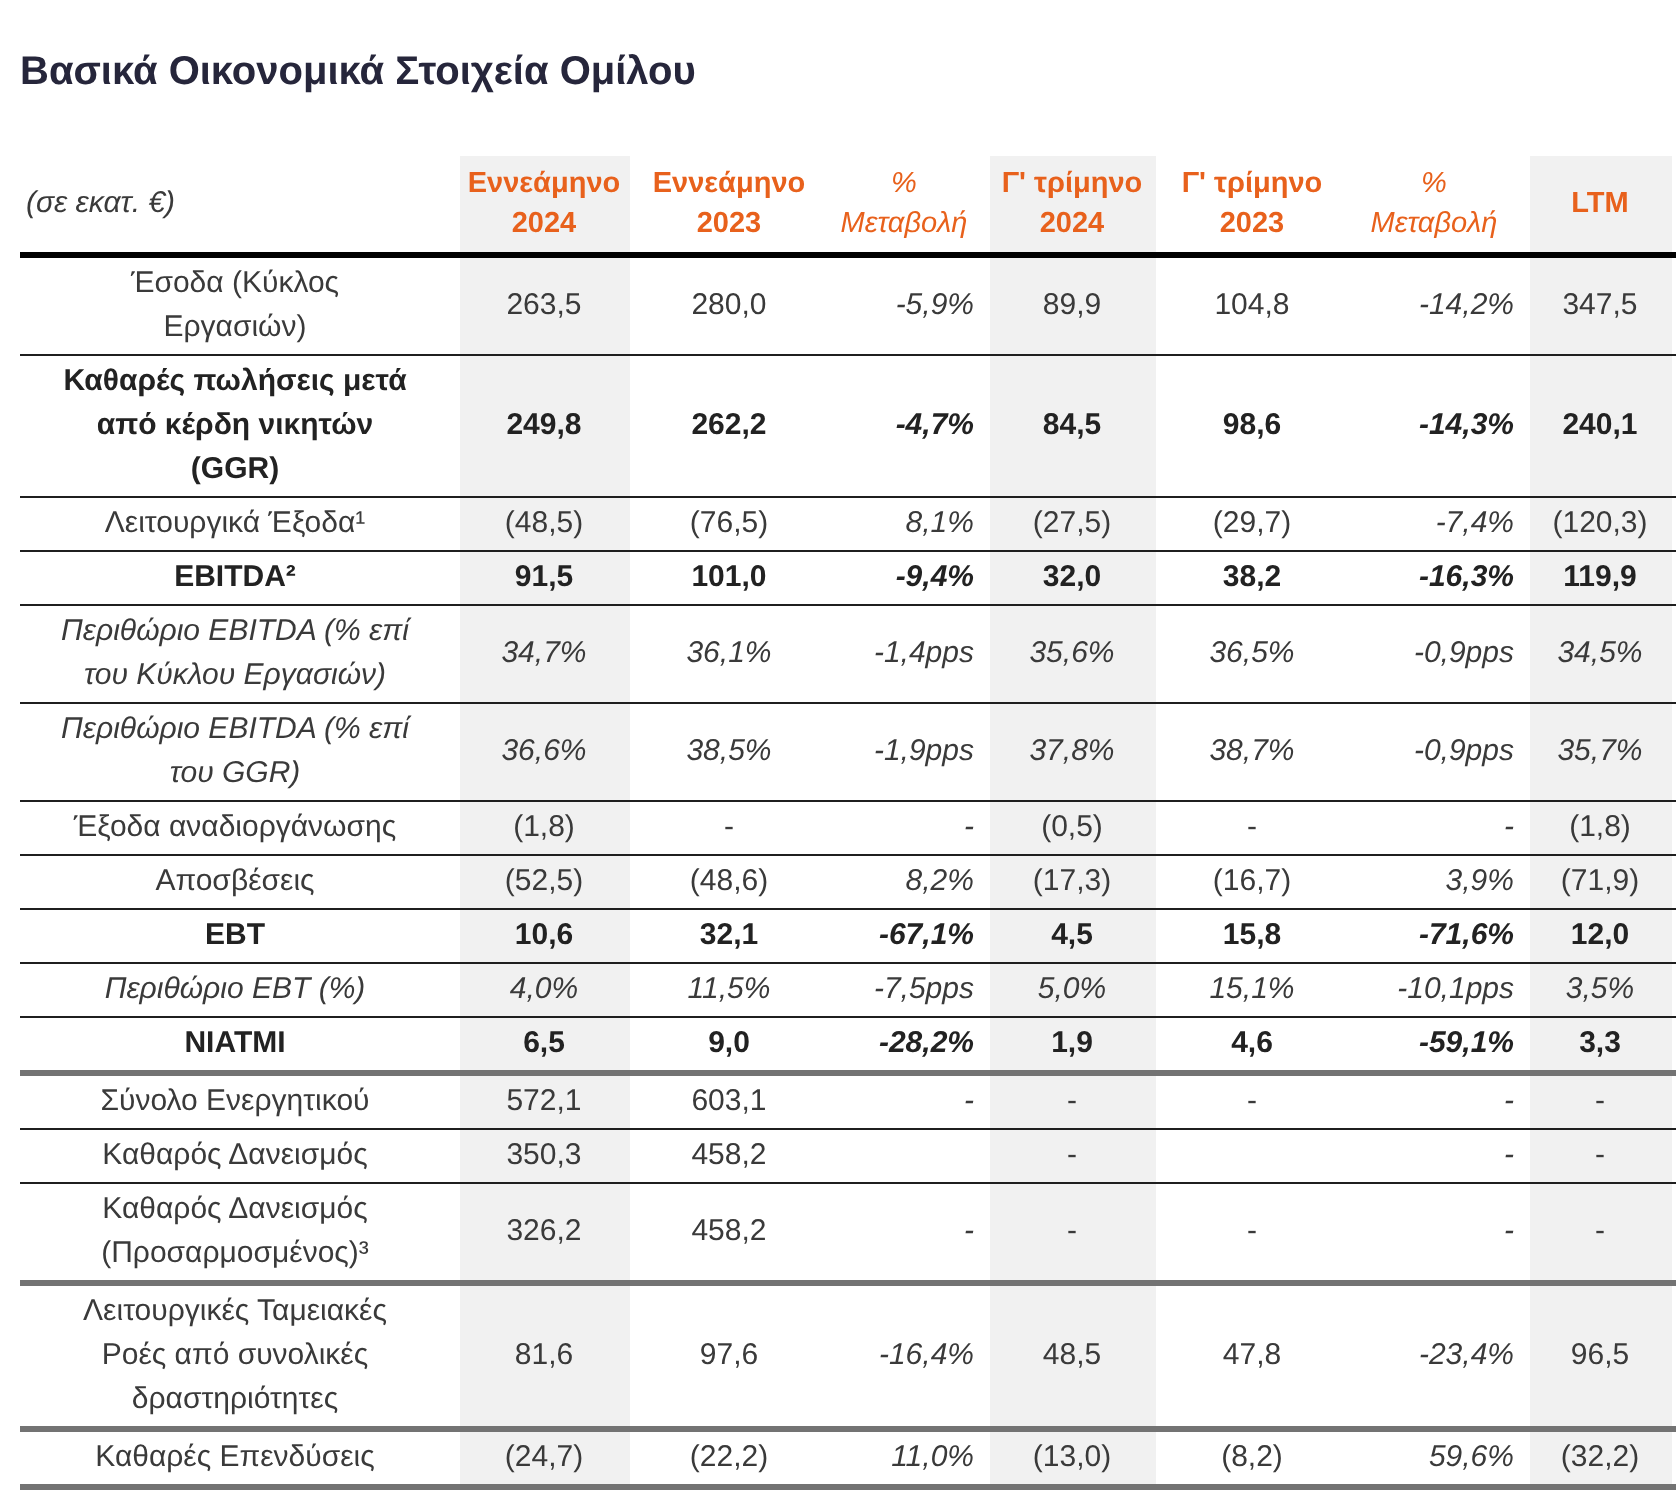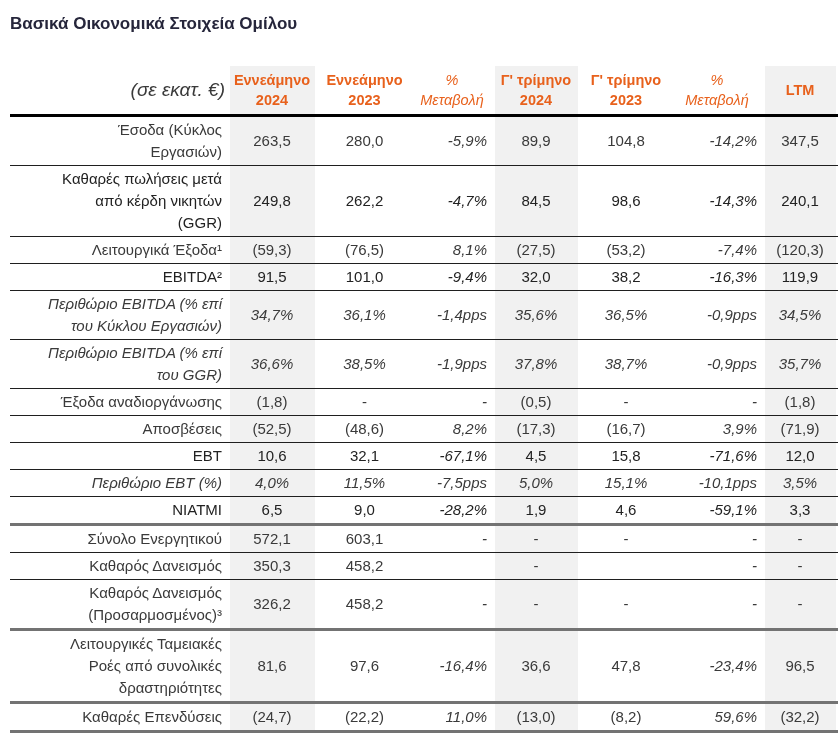--- a/index.html
+++ b/index.html
@@ -10,22 +10,22 @@
     --thin:#1f1f1f;
   }
   html,body{margin:0;padding:0;background:#fff;}
   body{
     width:840px;height:747px;overflow:hidden;
     font-family:"Liberation Sans","DejaVu Sans",sans-serif;
     color:var(--text);
   }
   .page{padding:10px 4px 0 10px;}
   .report-title{
-    font-size:17px;font-weight:bold;color:var(--title);
-    margin:4px 0 0 0;line-height:20px;
+    font-size:20px;font-weight:bold;color:var(--title);
+    margin:16px 0 0 0;line-height:20px;
   }
   table.fin{
     border-collapse:collapse;table-layout:fixed;
     width:826px;margin-top:32px;
   }
   col.c-label{width:217px;}
   col.c0{width:90px;}
   col.c1{width:95px;}
   col.c2{width:80px;}
   col.c3{width:88px;}
@@ -33,33 +33,33 @@
   col.c5{width:90px;}
   col.c6{width:76px;}
 
   th{
     color:var(--accent);font-weight:bold;font-size:14.5px;line-height:20px;
     padding:4px 2px;text-align:center;vertical-align:middle;
     border-bottom:3px solid #000;white-space:pre-line;
   }
   th.unit{
     color:var(--text);font-style:italic;font-weight:normal;
-    text-align:right;font-size:19px;padding-left:3px;
+    text-align:left;font-size:15px;padding-left:3px;
   }
   th.pct{font-style:italic;font-weight:normal;}
 
   td{
     font-size:15px;line-height:22px;padding:2px 5px;
     vertical-align:middle;border-bottom:1.5px solid var(--thin);
     color:var(--text);
   }
-  td.label{text-align:right;white-space:pre-line;padding-left:3px;}
+  td.label{text-align:center;white-space:pre-line;padding-left:3px;}
   td.val{text-align:center;}
   td.pct{font-style:italic;text-align:right;}
-  tr.bold td{font-weight:normal;color:#222;}
+  tr.bold td{font-weight:bold;color:#222;}
   tr.emphasis td{font-style:italic;}
   tr.section-end td{border-bottom:3px solid #737373;}
   .shaded{
     background:linear-gradient(var(--shade),var(--shade)) center top / calc(100% - 5px) 100% no-repeat;
   }
 </style>
 </head>
 <body>
 
 <div class="page">
@@ -113,25 +113,25 @@
           <td class="val shaded">249,8</td>
           <td class="val">262,2</td>
           <td class="val pct">-4,7%</td>
           <td class="val shaded">84,5</td>
           <td class="val">98,6</td>
           <td class="val pct">-14,3%</td>
           <td class="val shaded">240,1</td>
         </tr>
         <tr class="normal">
           <td class="label">Λειτουργικά Έξοδα¹</td>
-          <td class="val shaded">(59,3)</td>
+          <td class="val shaded">(48,5)</td>
           <td class="val">(76,5)</td>
           <td class="val pct">8,1%</td>
           <td class="val shaded">(27,5)</td>
-          <td class="val">(53,2)</td>
+          <td class="val">(29,7)</td>
           <td class="val pct">-7,4%</td>
           <td class="val shaded">(120,3)</td>
         </tr>
         <tr class="bold">
           <td class="label">EBITDA²</td>
           <td class="val shaded">91,5</td>
           <td class="val">101,0</td>
           <td class="val pct">-9,4%</td>
           <td class="val shaded">32,0</td>
           <td class="val">38,2</td>
@@ -241,21 +241,21 @@
           <td class="val pct">-</td>
           <td class="val shaded">-</td>
         </tr>
         <tr class="normal section-end">
           <td class="label">Λειτουργικές Ταμειακές
 Ροές από συνολικές
 δραστηριότητες</td>
           <td class="val shaded">81,6</td>
           <td class="val">97,6</td>
           <td class="val pct">-16,4%</td>
-          <td class="val shaded">36,6</td>
+          <td class="val shaded">48,5</td>
           <td class="val">47,8</td>
           <td class="val pct">-23,4%</td>
           <td class="val shaded">96,5</td>
         </tr>
         <tr class="normal section-end">
           <td class="label">Καθαρές Επενδύσεις</td>
           <td class="val shaded">(24,7)</td>
           <td class="val">(22,2)</td>
           <td class="val pct">11,0%</td>
           <td class="val shaded">(13,0)</td>

